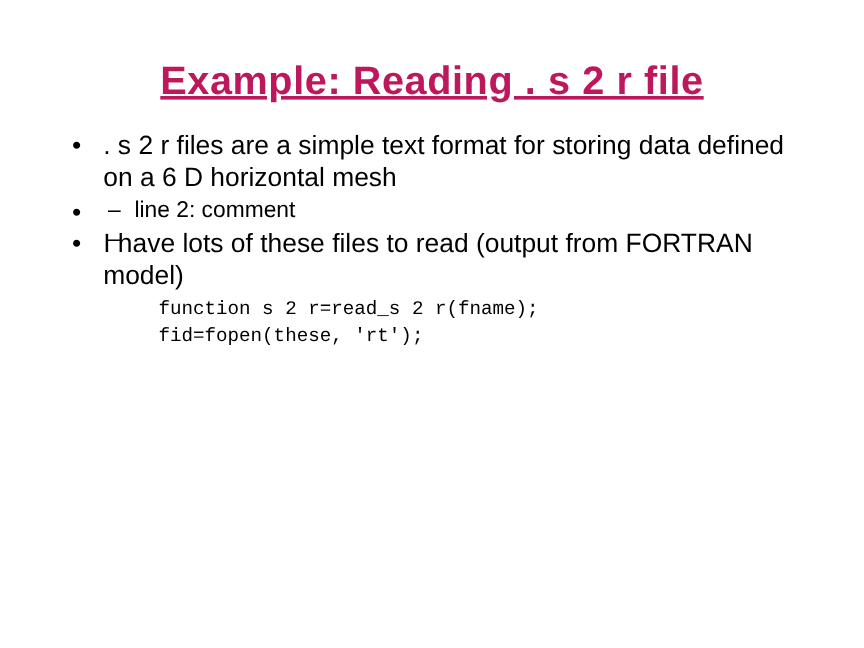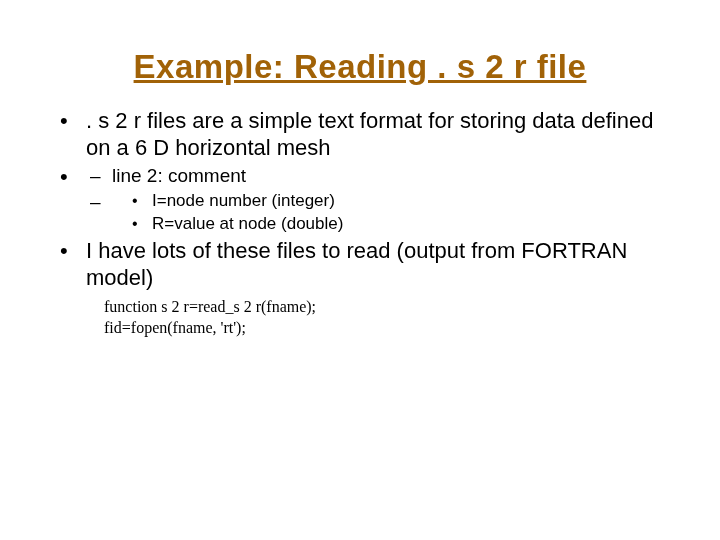--- a/index.html
+++ b/index.html
@@ -12,21 +12,21 @@
     overflow: hidden;
   }
   .slide {
     padding: 48px 56px 40px 56px;
   }
   .title {
     text-align: center;
     font-size: 33px;
     font-weight: bold;
     text-decoration: underline;
-    color: #a16207;
+    color: #be185d;
     margin-bottom: 22px;
     letter-spacing: 0.5px;
   }
   ul.level1 {
     list-style: none;
     font-size: 22px;
     line-height: 1.22;
   }
   ul.level1 > li {
     position: relative;
@@ -70,53 +70,45 @@
   ul.level3 > li::before {
     content: "•";
     position: absolute;
     left: 2px;
     top: 0;
     font-size: 16px;
   }
   .code-block {
     font-size: 16px;
     line-height: 1.35;
-    margin-left: 18px;
+    margin-left: 46px;
     margin-top: 4px;
-    font-family: Liberation Serif, serif;
+    font-family: Liberation Mono, monospace;
   }
 </style>
 </head>
 <body>
 
 <div class="slide">
   <h1 class="title">Example: Reading . s 2 r file</h1>
 
   <ul class="level1">
     <li>
       <span>. s 2 r files are a simple text format for storing data defined on a 6 D horizontal mesh</span>
     </li>
     <li>
       <ul class="level2">
         <li>
           <span>line 2: comment</span>
         </li>
         <li>
-          <ul class="level3">
-            <li>
-              <span>I=node number (integer)</span>
-            </li>
-            <li>
-              <span>R=value at node (double)</span>
-            </li>
-          </ul>
         </li>
       </ul>
     </li>
     <li>
       <span>I have lots of these files to read (output from FORTRAN model)</span>
       <div class="code-block">
         <div>function s 2 r=read_s 2 r(fname);</div>
-        <div>fid=fopen(fname, 'rt');</div>
+        <div>fid=fopen(these, 'rt');</div>
       </div>
     </li>
   </ul>
 </div>
 
 </body></html>

